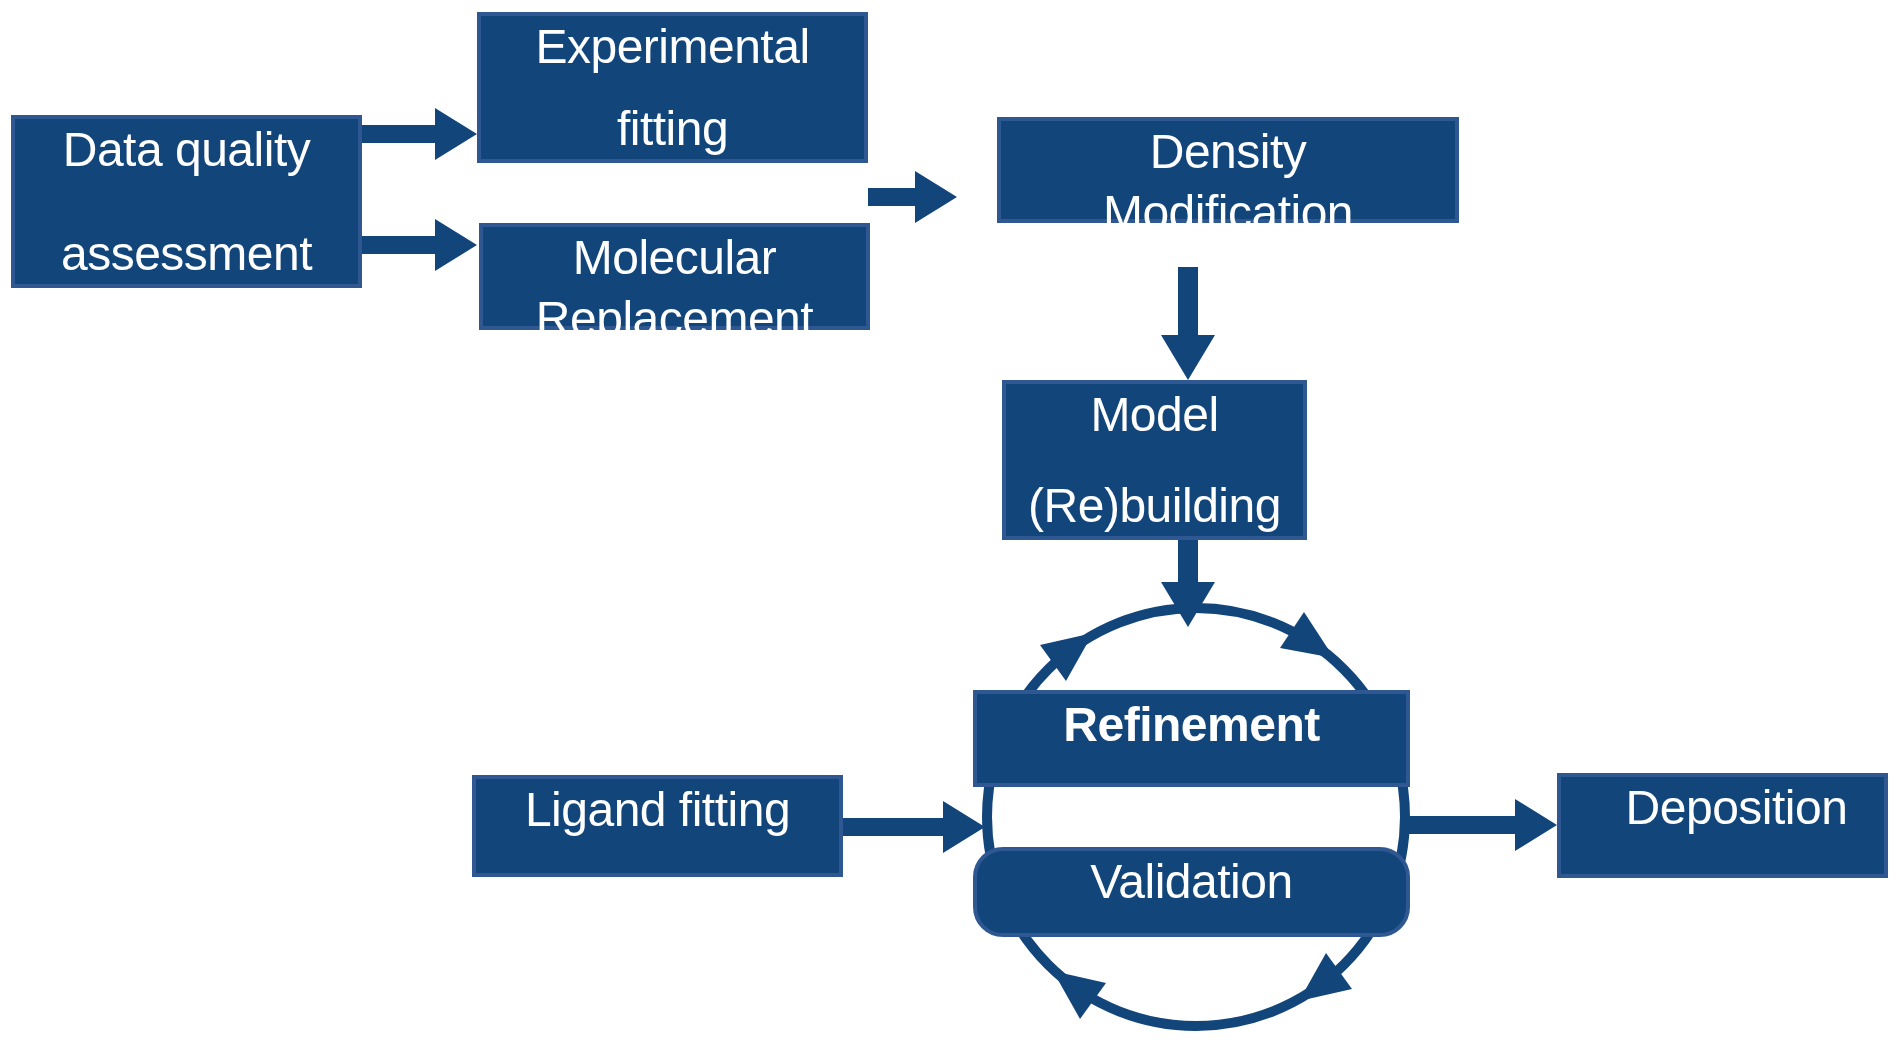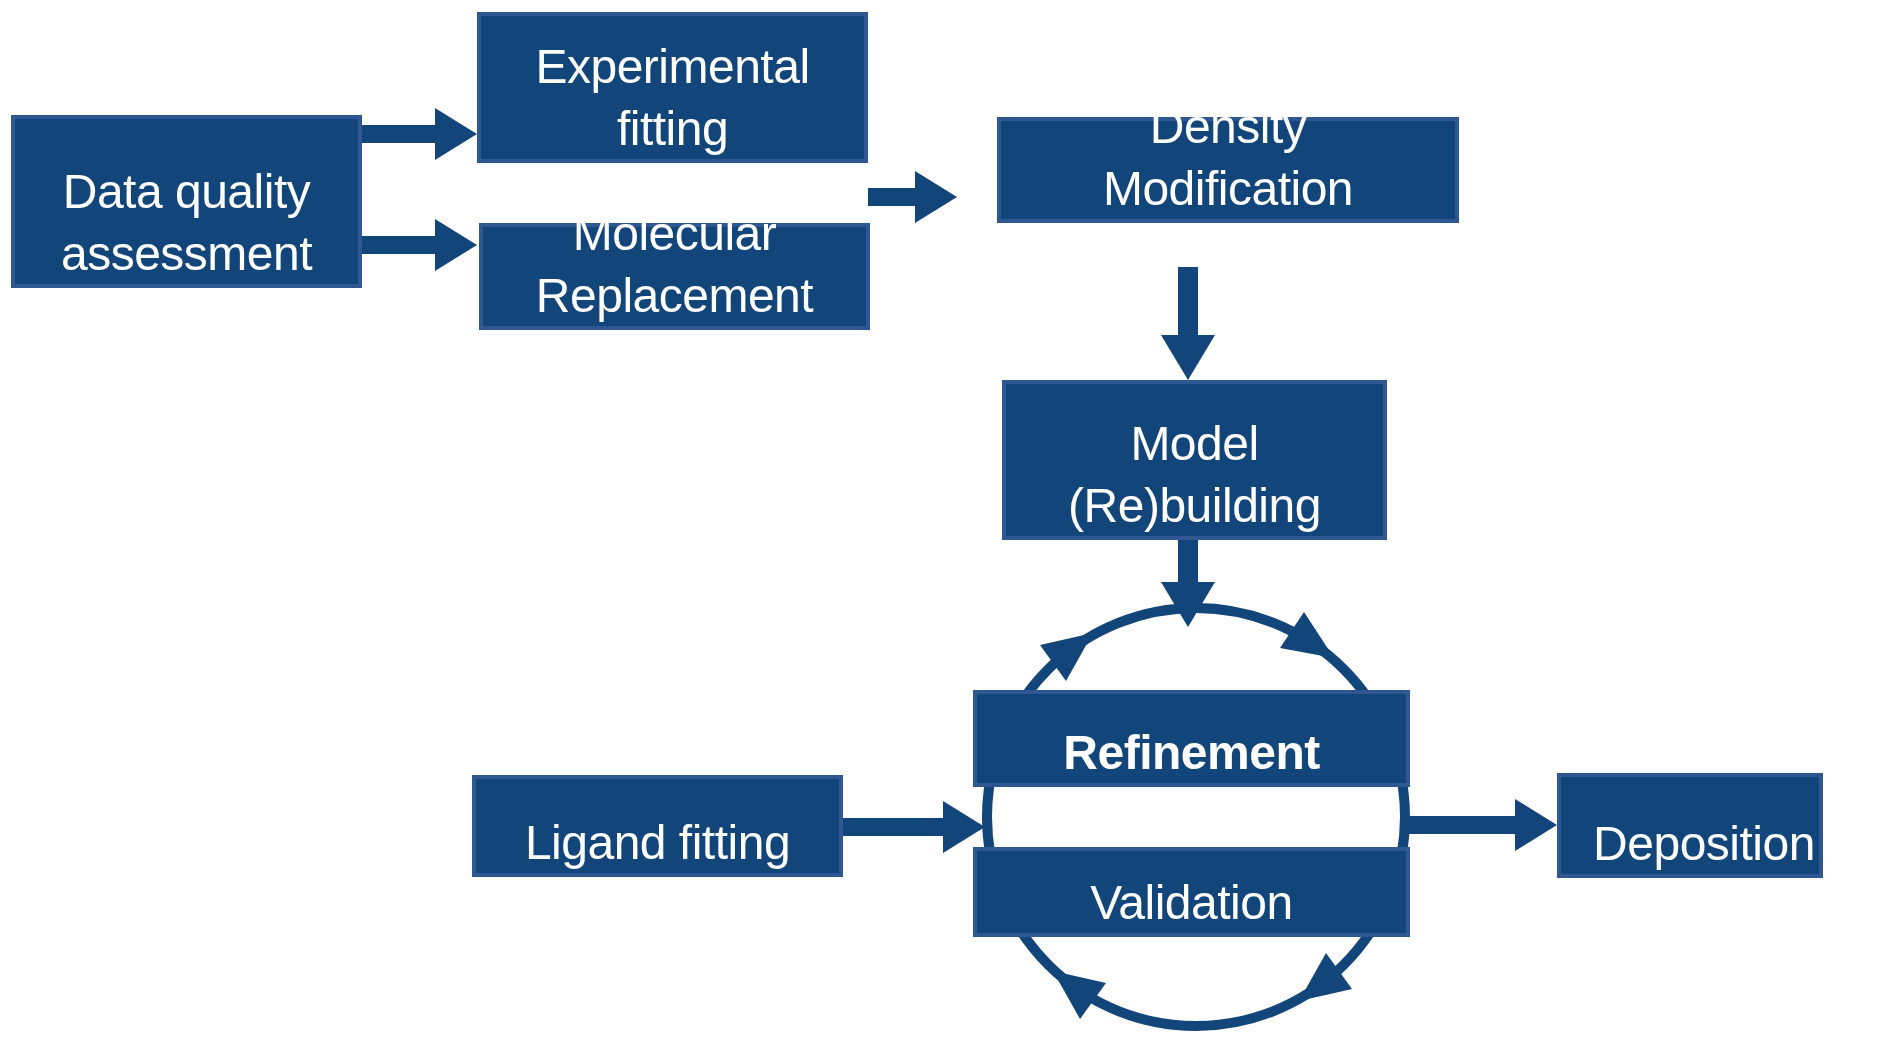--- a/index.html
+++ b/index.html
@@ -20,36 +20,36 @@
   .links{position:absolute;left:0;top:0;z-index:1;}
   .links .ink{fill:var(--arrow);stroke:none;}
   .links .ring{fill:none;stroke:var(--arrow);stroke-width:10px;}
   .node{
     position:absolute;z-index:2;
     box-sizing:border-box;
     background:var(--box-fill);
     border:4px solid var(--box-border);
     color:var(--text);
     display:flex;flex-direction:column;
-    align-items:center;justify-content:flex-end;
+    align-items:center;justify-content:space-between;
     text-align:center;
     font-size:48px;line-height:1.28;
     letter-spacing:-0.5px;
     white-space:nowrap;
   }
   
   .n-dqa{left:11px;top:115px;width:351px;height:173px;}
   .n-exp{left:477px;top:12px;width:391px;height:151px;}
   .n-mol{left:479px;top:223px;width:391px;height:107px;}
   .n-den{left:957px;top:117px;width:462px;height:106px;margin-left:40px;}
-  .n-mod{left:1002px;top:380px;width:385px;height:160px;}
+  .n-mod{left:1002px;top:380px;width:305px;height:160px;}
   .n-ref{left:973px;top:690px;width:437px;height:97px;font-weight:bold;}
-  .n-val{left:973px;top:847px;width:437px;height:90px;}
+  .n-val{left:973px;top:847px;width:437px;height:90px;border-radius:30px;}
   .n-lig{left:472px;top:775px;width:371px;height:102px;}
-  .n-dep{left:1557px;top:773px;width:266px;height:105px;padding-left:28px;}
+  .n-dep{left:1557px;top:773px;width:331px;height:105px;padding-left:28px;}
 </style>
 </head>
 <body>
 
 <div class="diagram">
 
   <svg class="links" width="1903" height="1043" viewBox="0 0 1903 1043" aria-hidden="true">
 
     <circle class="ring" cx="1196" cy="817" r="209"></circle>
 

